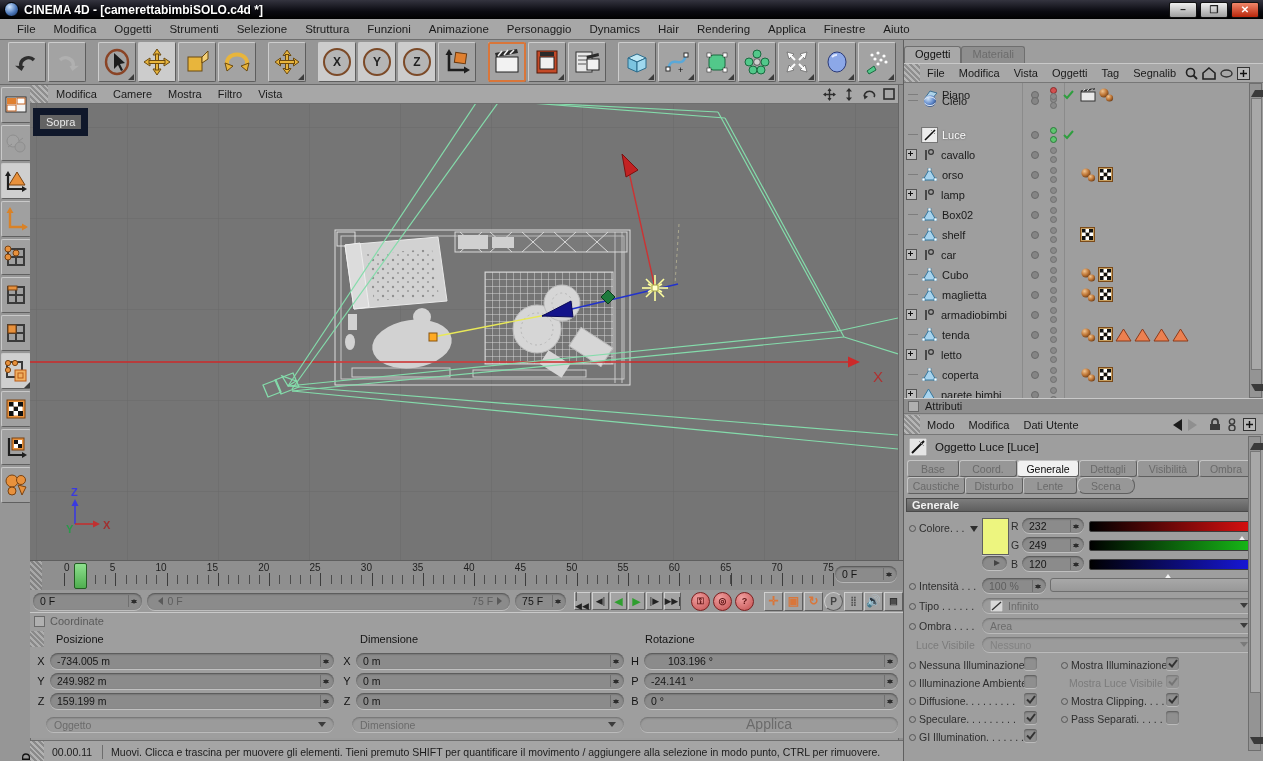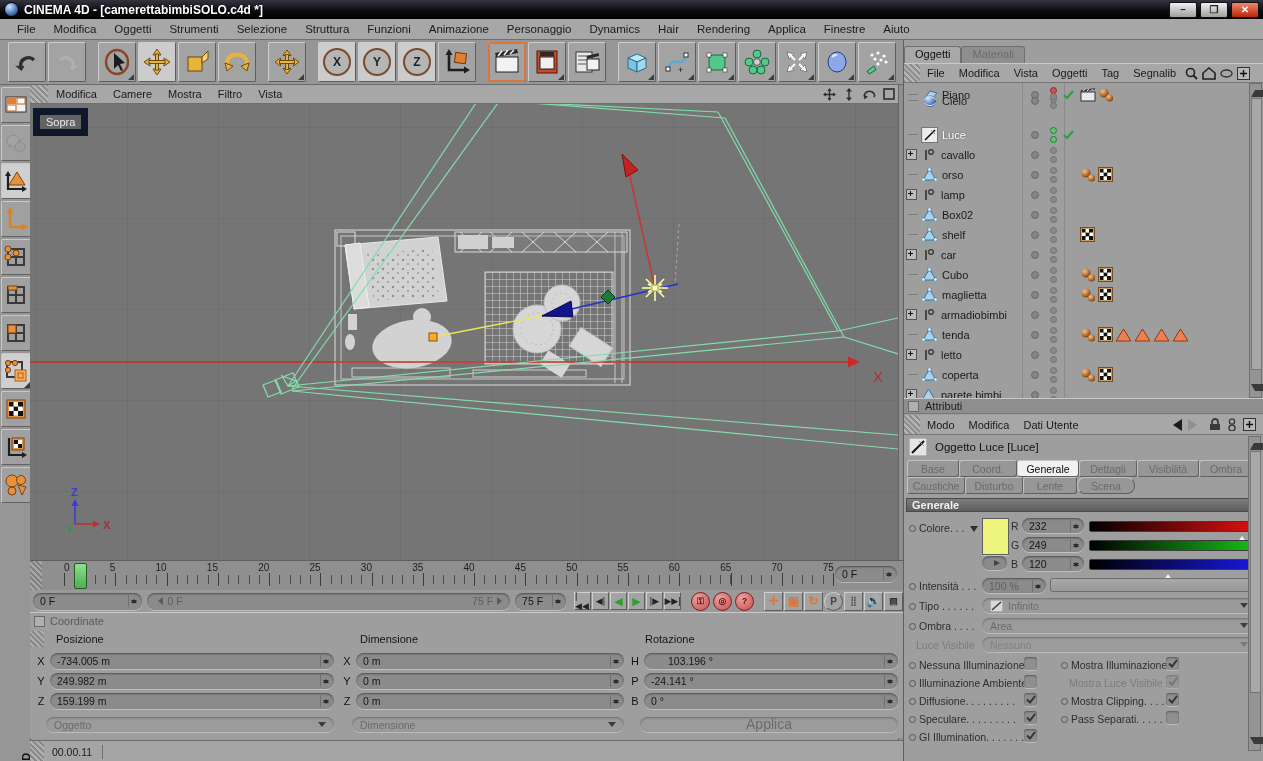--- a/index.html
+++ b/index.html
@@ -841,20 +841,21 @@
         <span class="dv">Dimensione</span>
         <span class="dda"></span>
       </div>
     <div class="applica" style="position:absolute;left:610px;top:104px;width:258px;">Applica</div>
   </div>
 
   <div class="statusbar">
     <span class="grip"></span>
     <span class="time">00.00.11</span>
     <span class="sep"></span>
+    <span>Muovi. Clicca e trascina per muovere gli elementi. Tieni premuto SHIFT per quantificare il movimento / aggiungere alla selezione in modo punto, CTRL per rimuovere.</span>
   </div>
 
   <div class="rpanel">
     <div class="rtabs">
       <span class="rtab active">Oggetti</span>
       <span class="rtab inactive">Materiali</span>
     </div>
     <div class="ommenu">
       <span class="grip"></span>
       <span class="mi">File</span>

